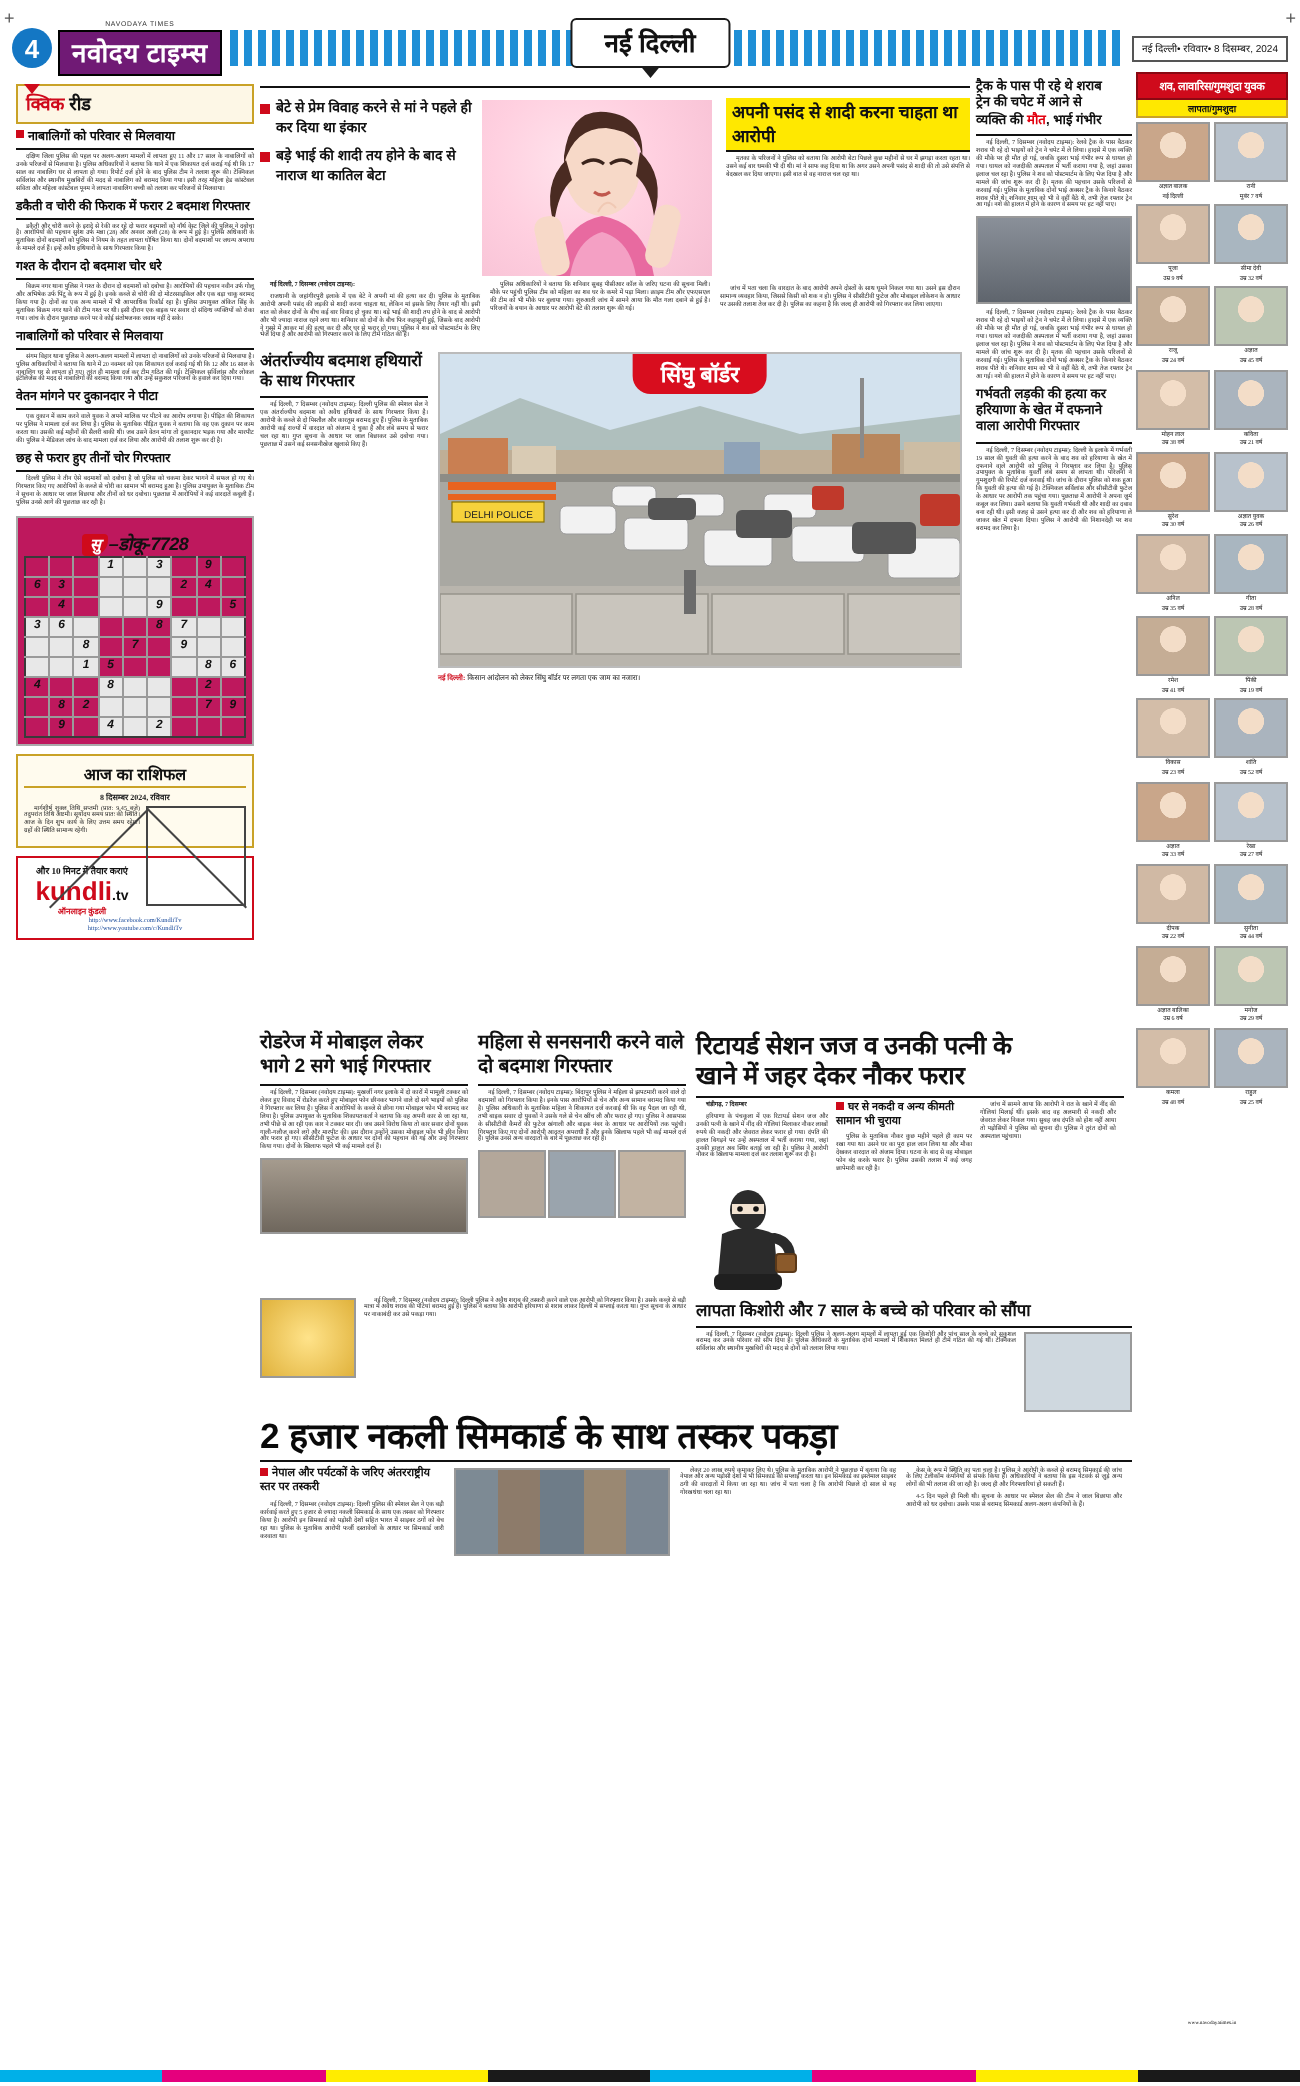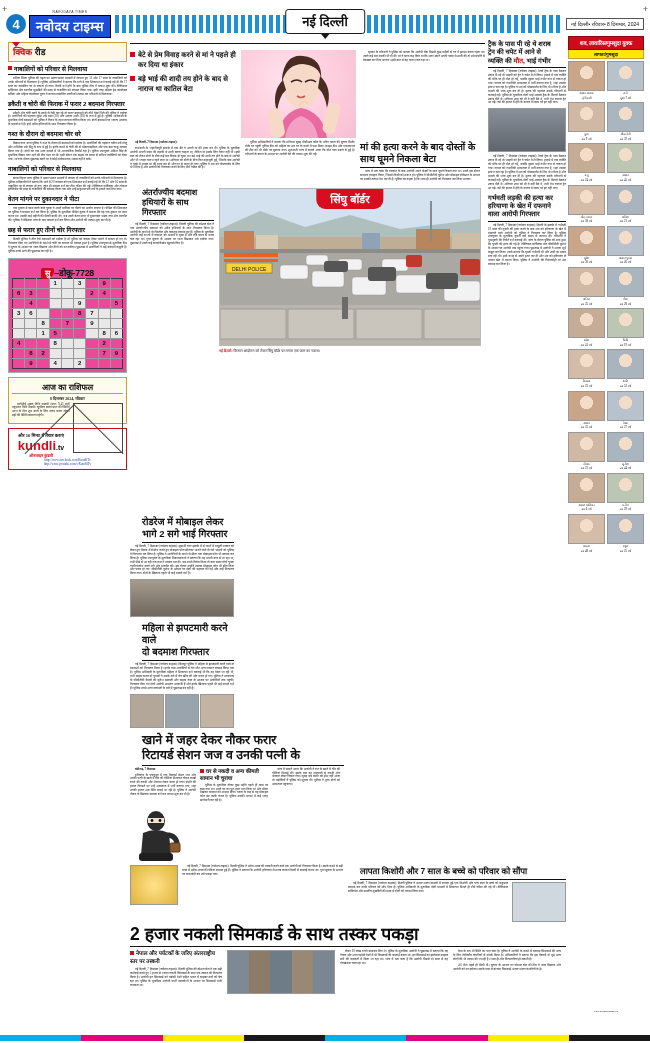--- a/index.html
+++ b/index.html
@@ -22,21 +22,21 @@
   
   .masthead { position:absolute; left:6px; top:12px; width:638px; height:24px; display:flex; align-items:center; }
   .pageno {
     width:20px; height:20px; border-radius:50%; background:#1477c4; color:#fff;
     font-family:"Liberation Sans",sans-serif; font-weight:bold; font-size:13px;
     display:flex; align-items:center; justify-content:center; flex:0 0 auto;
   }
   .logo-wrap { position:relative; margin-left:3px; flex:0 0 auto; }
   .logo-tag { font-size:3.4px; letter-spacing:.4px; color:#333; text-align:center; font-family:"Liberation Sans",sans-serif; line-height:5px;}
   .logo {
-    background:#1d4ed8; color:#fff; font-weight:bold; font-size:13px;
+    background:#701a75; color:#fff; font-weight:bold; font-size:13px;
     padding:1px 6px 2px 6px; font-family:"Liberation Sans",sans-serif;
     letter-spacing:.3px; border:1px solid #000;
   }
   .stripes { flex:1 1 auto; height:18px; margin:0 4px;
     background:repeating-linear-gradient(90deg,#1f8fd6 0 4px,#ffffff 4px 7px); }
   .cityflag {
     position:absolute; left:50%; top:9px; transform:translateX(-50%);
     background:#fff; border:1.4px solid #1b1b1b; border-radius:3px;
     padding:2px 16px 3px 16px; font-weight:bold; font-size:13px; color:#111;
     font-family:"Liberation Sans",sans-serif; z-index:5;
@@ -60,21 +60,21 @@
   .qr-flag { position:absolute; left:3px; top:-1px; width:0;height:0;
      border-left:4px solid transparent;border-right:4px solid transparent;border-top:5px solid #cf0a1b;}
   .lc-head {
     font-weight:bold; font-size:6.2px; color:#0b0b0b; line-height:8px;
     font-family:"Liberation Sans",sans-serif; margin:3px 0 2px 0; padding-bottom:1px;
     border-bottom:1.2px solid #111;
   }
   .lc-head .sq { display:inline-block; width:4px;height:4px;background:#cf0a1b; margin-right:2px; vertical-align:1px;}
 
   
-  .sudoku-box { border:1px solid #aaa; margin-top:4px; padding:3px; background:#ec4899; }
+  .sudoku-box { border:1px solid #aaa; margin-top:4px; padding:3px; background:#be185d;font-style:italic; }
   .sud-title { text-align:center; margin-bottom:3px; position:relative; height:13px;}
   .sud-badge { background:#cf0a1b; color:#fff; font-weight:bold; font-size:8px; padding:1px 4px;
      font-family:"Liberation Sans",sans-serif; border-radius:2px 2px 8px 2px; }
   .sud-label { font-weight:bold; font-size:9px; color:#111; font-family:"Liberation Sans",sans-serif; letter-spacing:-.3px;}
   table.sudoku { border-collapse:collapse; width:100%; }
   table.sudoku td {
     width:11.11%; height:10px; border:.5px solid #9a9a9a; text-align:center;
     font-size:6px; font-weight:bold; font-family:"Liberation Sans",sans-serif; color:#111;
   }
   table.sudoku td.sh { background:#e8e8e8; }
@@ -145,24 +145,24 @@
     padding:2px 0 2px; font-family:"Liberation Sans",sans-serif; border:1px solid #8a0812; letter-spacing:-.2px;}
   .pc-sub { background:#ffe800; font-size:4.6px; font-weight:bold; text-align:center; color:#111;
     border:1px solid #c9a227; border-top:none; padding:1px 0; font-family:"Liberation Sans",sans-serif;}
   .pgrid { display:grid; grid-template-columns:1fr 1fr; gap:2px; margin-top:2px; }
   .pcell { text-align:center; }
   .pcell .ph { width:100%; height:30px; border:.6px solid #999; }
   .pcell .nm { font-size:3px; line-height:3.6px; color:#111; padding-top:1px; }
 
   
   .bottom { position:absolute; left:130px; top:516px; width:436px; }
-  .b3 { display:flex; gap:5px;flex-direction:column; }
+  .b3 { display:flex; gap:5px; }
   .b3 .cc { }
   .bhead { font-weight:bold; font-size:9.6px; line-height:12px; color:#111;
-    font-family:"Liberation Sans",sans-serif; border-bottom:1.2px solid #111; padding-bottom:2px; margin-bottom:2px;margin-left:12px; }
+    font-family:"Liberation Sans",sans-serif; border-bottom:1.2px solid #111; padding-bottom:2px; margin-bottom:2px; }
   .bhead.big { font-size:12.4px; line-height:15px; }
 
   .kv-banner { display:flex; align-items:stretch; margin-top:3px; }
   .kv-tag { background:#cf0a1b; color:#fff; font-weight:bold; font-size:6.4px; padding:3px 5px;
     font-family:"Liberation Sans",sans-serif; }
   .kv-txt { background:#ffe800; flex:1; font-weight:bold; font-size:9px; color:#111; padding:3px 4px;
     font-family:"Liberation Sans",sans-serif; }
   .finalhead { font-weight:bold; font-size:17.6px; line-height:20px; color:#0a0a0a;
     font-family:"Liberation Sans",sans-serif; border-bottom:1.4px solid #111; padding-bottom:2px; margin-top:2px;}
 
@@ -405,38 +405,36 @@
           <path d="M56 46 q4 3 8 0" stroke="#c0584e" stroke-width="1.6" fill="none"></path>
           <path d="M36 88 Q40 62 60 58 Q82 62 86 88 Z" fill="#e86aa0"></path>
           <path d="M44 88 Q47 70 60 66 Q74 70 77 88 Z" fill="#f4a0c4"></path>
           <rect x="28" y="58" width="14" height="30" rx="6" fill="#f7d9c8" transform="rotate(-12 35 73)"></rect>
           <rect x="84" y="52" width="13" height="32" rx="6" fill="#f7d9c8" transform="rotate(14 90 68)"></rect>
           <path d="M58 56 q4 -8 9 -2" stroke="#f0c9b4" stroke-width="1" fill="none"></path>
         </svg>
       </div>
 
       <div class="sub-head-box">
+        <span class="yellowhead">अपनी पसंद से शादी करना चाहता था आरोपी</span>
         <div class="tiny" style="padding-top:2px;">
             <p>मृतका के परिजनों ने पुलिस को बताया कि आरोपी बेटा पिछले कुछ महीनों से घर में झगड़ा करता रहता था। उसने कई बार धमकी भी दी थी। मां ने साफ कह दिया था कि अगर उसने अपनी पसंद से शादी की तो उसे संपत्ति से बेदखल कर दिया जाएगा। इसी बात से वह नाराज चल रहा था।</p>
           </div>
       </div>
     </div>
 
     <div style="display:flex; gap:5px; margin-top:3px; clear:both;">
       <div style="width:110px;" class="tiny">
         <p><b>नई दिल्ली, 7 दिसम्बर (नवोदय टाइम्स):</b></p>
         <p>राजधानी के जहांगीरपुरी इलाके में एक बेटे ने अपनी मां की हत्या कर दी। पुलिस के मुताबिक आरोपी अपनी पसंद की लड़की से शादी करना चाहता था, लेकिन मां इसके लिए तैयार नहीं थी। इसी बात को लेकर दोनों के बीच कई बार विवाद हो चुका था। बड़े भाई की शादी तय होने के बाद से आरोपी और भी ज्यादा नाराज रहने लगा था। शनिवार को दोनों के बीच फिर कहासुनी हुई, जिसके बाद आरोपी ने गुस्से में आकर मां की हत्या कर दी और घर से फरार हो गया। पुलिस ने शव को पोस्टमार्टम के लिए भेज दिया है और आरोपी को गिरफ्तार करने के लिए टीमें गठित की हैं।</p>
       </div>
       <div style="width:110px;" class="tiny">
         <p>पुलिस अधिकारियों ने बताया कि शनिवार सुबह पीसीआर कॉल के जरिए घटना की सूचना मिली। मौके पर पहुंची पुलिस टीम को महिला का शव घर के कमरे में पड़ा मिला। क्राइम टीम और एफएसएल की टीम को भी मौके पर बुलाया गया। शुरुआती जांच में सामने आया कि मौत गला दबाने से हुई है। परिजनों के बयान के आधार पर आरोपी बेटे की तलाश शुरू की गई।</p>
       </div>
       <div style="width:120px;">
-        <div class="secondhead">
-          <div>मां की हत्या करने के बाद दोस्तों के साथ घूमने निकला बेटा</div>
-        </div>
         <div class="tiny" style="padding-top:2px;">
             <p>जांच में पता चला कि वारदात के बाद आरोपी अपने दोस्तों के साथ घूमने निकल गया था। उसने इस दौरान सामान्य व्यवहार किया, जिससे किसी को शक न हो। पुलिस ने सीसीटीवी फुटेज और मोबाइल लोकेशन के आधार पर उसकी तलाश तेज कर दी है। पुलिस का कहना है कि जल्द ही आरोपी को गिरफ्तार कर लिया जाएगा।</p>
           </div>
       </div>
     </div>
 
     <div style="display:flex; gap:5px; margin-top:4px;">
       <div style="width:84px;">
         <div class="bhead" style="font-size:8px;line-height:10px;"><span>अंतर्राज्यीय बदमाश हथियारों के साथ गिरफ्तार</span></div>
         <div class="tiny">
@@ -663,37 +661,37 @@
           <div>भागे 2 सगे भाई गिरफ्तार</div>
         </div>
         <div class="tiny">
             <p>नई दिल्ली, 7 दिसम्बर (नवोदय टाइम्स): मुखर्जी नगर इलाके में दो कारों में मामूली टक्कर को लेकर हुए विवाद में रोडरेज करते हुए मोबाइल फोन छीनकर भागने वाले दो सगे भाइयों को पुलिस ने गिरफ्तार कर लिया है। पुलिस ने आरोपियों के कब्जे से छीना गया मोबाइल फोन भी बरामद कर लिया है। पुलिस उपायुक्त के मुताबिक शिकायतकर्ता ने बताया कि वह अपनी कार से जा रहा था, तभी पीछे से आ रही एक कार ने टक्कर मार दी। जब उसने विरोध किया तो कार सवार दोनों युवक गाली-गलौज करने लगे और मारपीट की। इस दौरान उन्होंने उसका मोबाइल फोन भी छीन लिया और फरार हो गए। सीसीटीवी फुटेज के आधार पर दोनों की पहचान की गई और उन्हें गिरफ्तार किया गया। दोनों के खिलाफ पहले भी कई मामले दर्ज हैं।</p>
           </div>
         <div style="height:38px;border:.6px solid #999;margin-top:3px;background:linear-gradient(#a59b8e,#6f675d);"></div>
       </div>
 
       <div class="cc" style="width:104px;">
         <div class="bhead">
-          <div>महिला से झपटमारी करने वाले</div>
+          <div>महिला से सनसनारी करने वाले</div>
           <div>दो बदमाश गिरफ्तार</div>
         </div>
         <div class="tiny">
             <p>नई दिल्ली, 7 दिसम्बर (नवोदय टाइम्स): बिंदापुर पुलिस ने महिला से झपटमारी करने वाले दो बदमाशों को गिरफ्तार किया है। इनके पास आरोपियों से चेन और अन्य सामान बरामद किया गया है। पुलिस अधिकारी के मुताबिक महिला ने शिकायत दर्ज करवाई थी कि वह पैदल जा रही थी, तभी बाइक सवार दो युवकों ने उसके गले से चेन खींच ली और फरार हो गए। पुलिस ने आसपास के सीसीटीवी कैमरों की फुटेज खंगाली और बाइक नंबर के आधार पर आरोपियों तक पहुंची। गिरफ्तार किए गए दोनों आरोपी आदतन अपराधी हैं और इनके खिलाफ पहले भी कई मामले दर्ज हैं। पुलिस उनसे अन्य वारदातों के बारे में पूछताछ कर रही है।</p>
           </div>
         <div class="mini-imgs" style="margin-top:3px;">
           <div class="img-ph" style="flex:1;height:34px;background:#b3a79a;"></div>
           <div class="img-ph" style="flex:1;height:34px;background:#9aa4ad;"></div>
           <div class="img-ph" style="flex:1;height:34px;background:#c2b3a2;"></div>
         </div>
       </div>
 
       <div class="cc" style="width:214px;">
         <div class="bhead big">
+          <div>रिटायर्ड सेशन जज व उनकी पत्नी के</div>
           <div>खाने में जहर देकर नौकर फरार</div>
-          <div>रिटायर्ड सेशन जज व उनकी पत्नी के</div>
         </div>
         <div style="display:flex;gap:4px;">
           <div style="width:66px;" class="tiny">
             <p><b>चंडीगढ़, 7 दिसम्बर</b></p>
             <p>हरियाणा के पंचकूला में एक रिटायर्ड सेशन जज और उनकी पत्नी के खाने में नींद की गोलियां मिलाकर नौकर लाखों रुपये की नकदी और जेवरात लेकर फरार हो गया। दंपति की हालत बिगड़ने पर उन्हें अस्पताल में भर्ती कराया गया, जहां उनकी हालत अब स्थिर बताई जा रही है। पुलिस ने आरोपी नौकर के खिलाफ मामला दर्ज कर तलाश शुरू कर दी है।</p>
           </div>
           <div style="width:68px;">
             <div style="font-size:5.4px;font-weight:bold;color:#111;font-family:'Liberation Sans',sans-serif;line-height:7px;margin-bottom:2px;">
               <span class="bullet-red"></span><span>घर से नकदी व अन्य कीमती सामान भी चुराया</span>
             </div>

